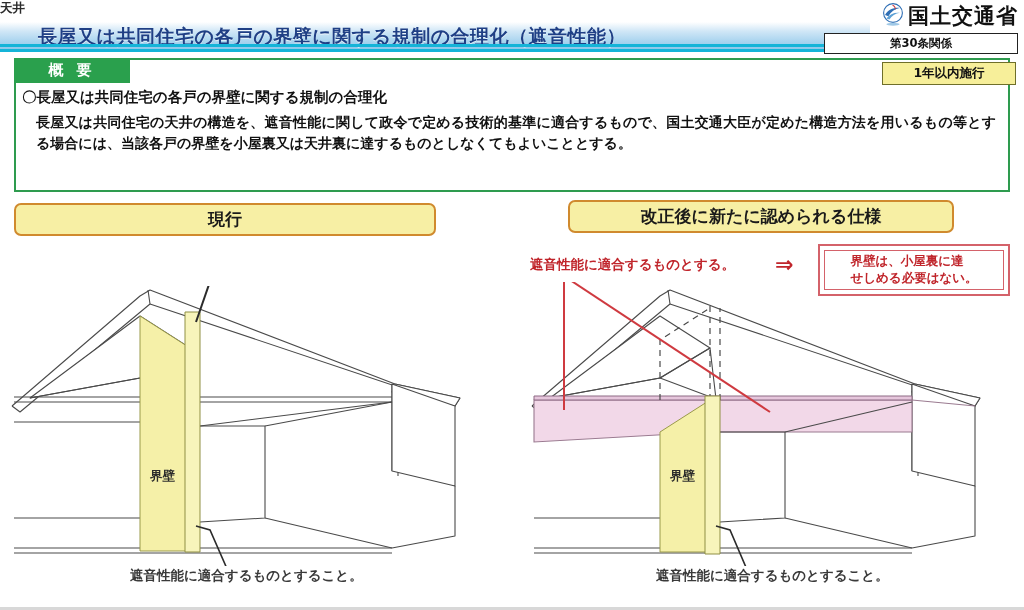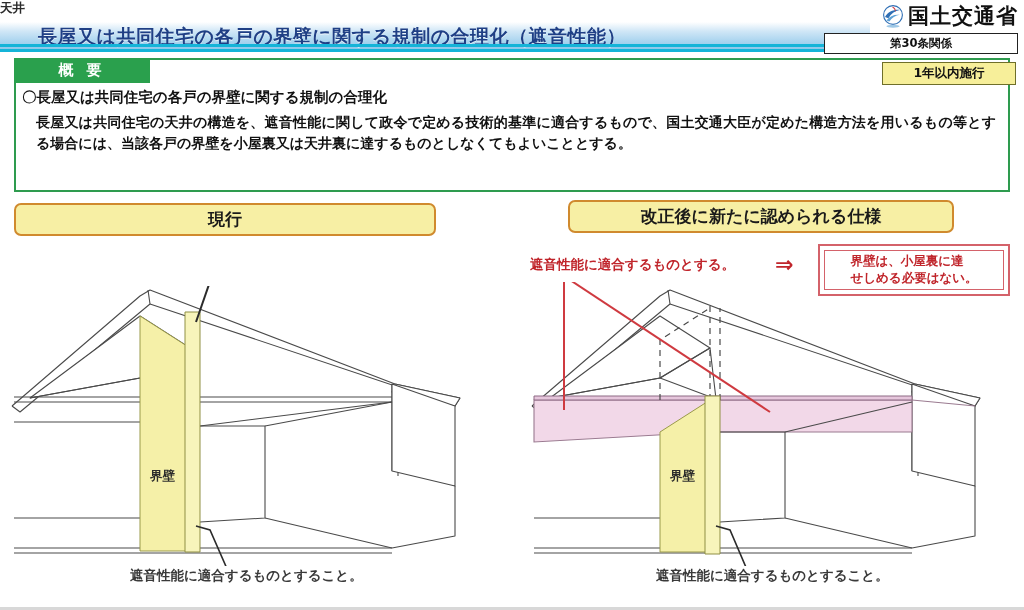--- a/index.html
+++ b/index.html
@@ -22,21 +22,21 @@
     position:absolute;left:38px;top:2px;
     font-size:19px;font-weight:bold;color:#1f3f85;
     letter-spacing:0.5px;white-space:nowrap;
     text-shadow:0 1px 0 rgba(255,255,255,.7);
   }
   .title-rule{
     position:absolute;left:0;top:44px;width:870px;height:3px;background:#14b4d8;
   }
 
   .ministry{
-    position:absolute;right:6px;top:2px;display:flex;align-items:flex-end;gap:2px;
+    position:absolute;right:6px;top:2px;display:flex;align-items:flex-start;gap:2px;
   }
   .ministry .logo{width:26px;height:26px;position:relative;}
   .ministry .name{
     font-size:21px;font-weight:bold;color:#111111;letter-spacing:1px;white-space:nowrap;
   }
 
   .article-badge{
     position:absolute;right:6px;top:33px;width:194px;height:21px;
     border:1.5px solid #222;background:#fff;box-sizing:border-box;
     display:flex;align-items:center;justify-content:center;
@@ -49,21 +49,21 @@
     display:flex;align-items:center;justify-content:center;
     font-size:12.5px;font-weight:bold;color:#111;z-index:6;
   }
 
   
   .summary-box{
     position:absolute;left:14px;top:58px;width:996px;height:134px;
     border:2px solid #2e9b4f;box-sizing:border-box;background:#fff;
   }
   .summary-tab{
-    position:absolute;left:14px;top:58px;width:136px;height:25px;
+    position:absolute;left:14px;top:58px;width:116px;height:25px;
     background:#2aa04d;box-sizing:border-box;
     display:flex;align-items:center;justify-content:center;
     font-size:15px;font-weight:bold;color:#fff;letter-spacing:4px;z-index:4;
   }
   .summary-heading{
     position:absolute;left:22px;top:88px;
     font-size:14.5px;font-weight:bold;color:#111;white-space:nowrap;
   }
   .summary-body{
     position:absolute;left:36px;top:112px;width:960px;

